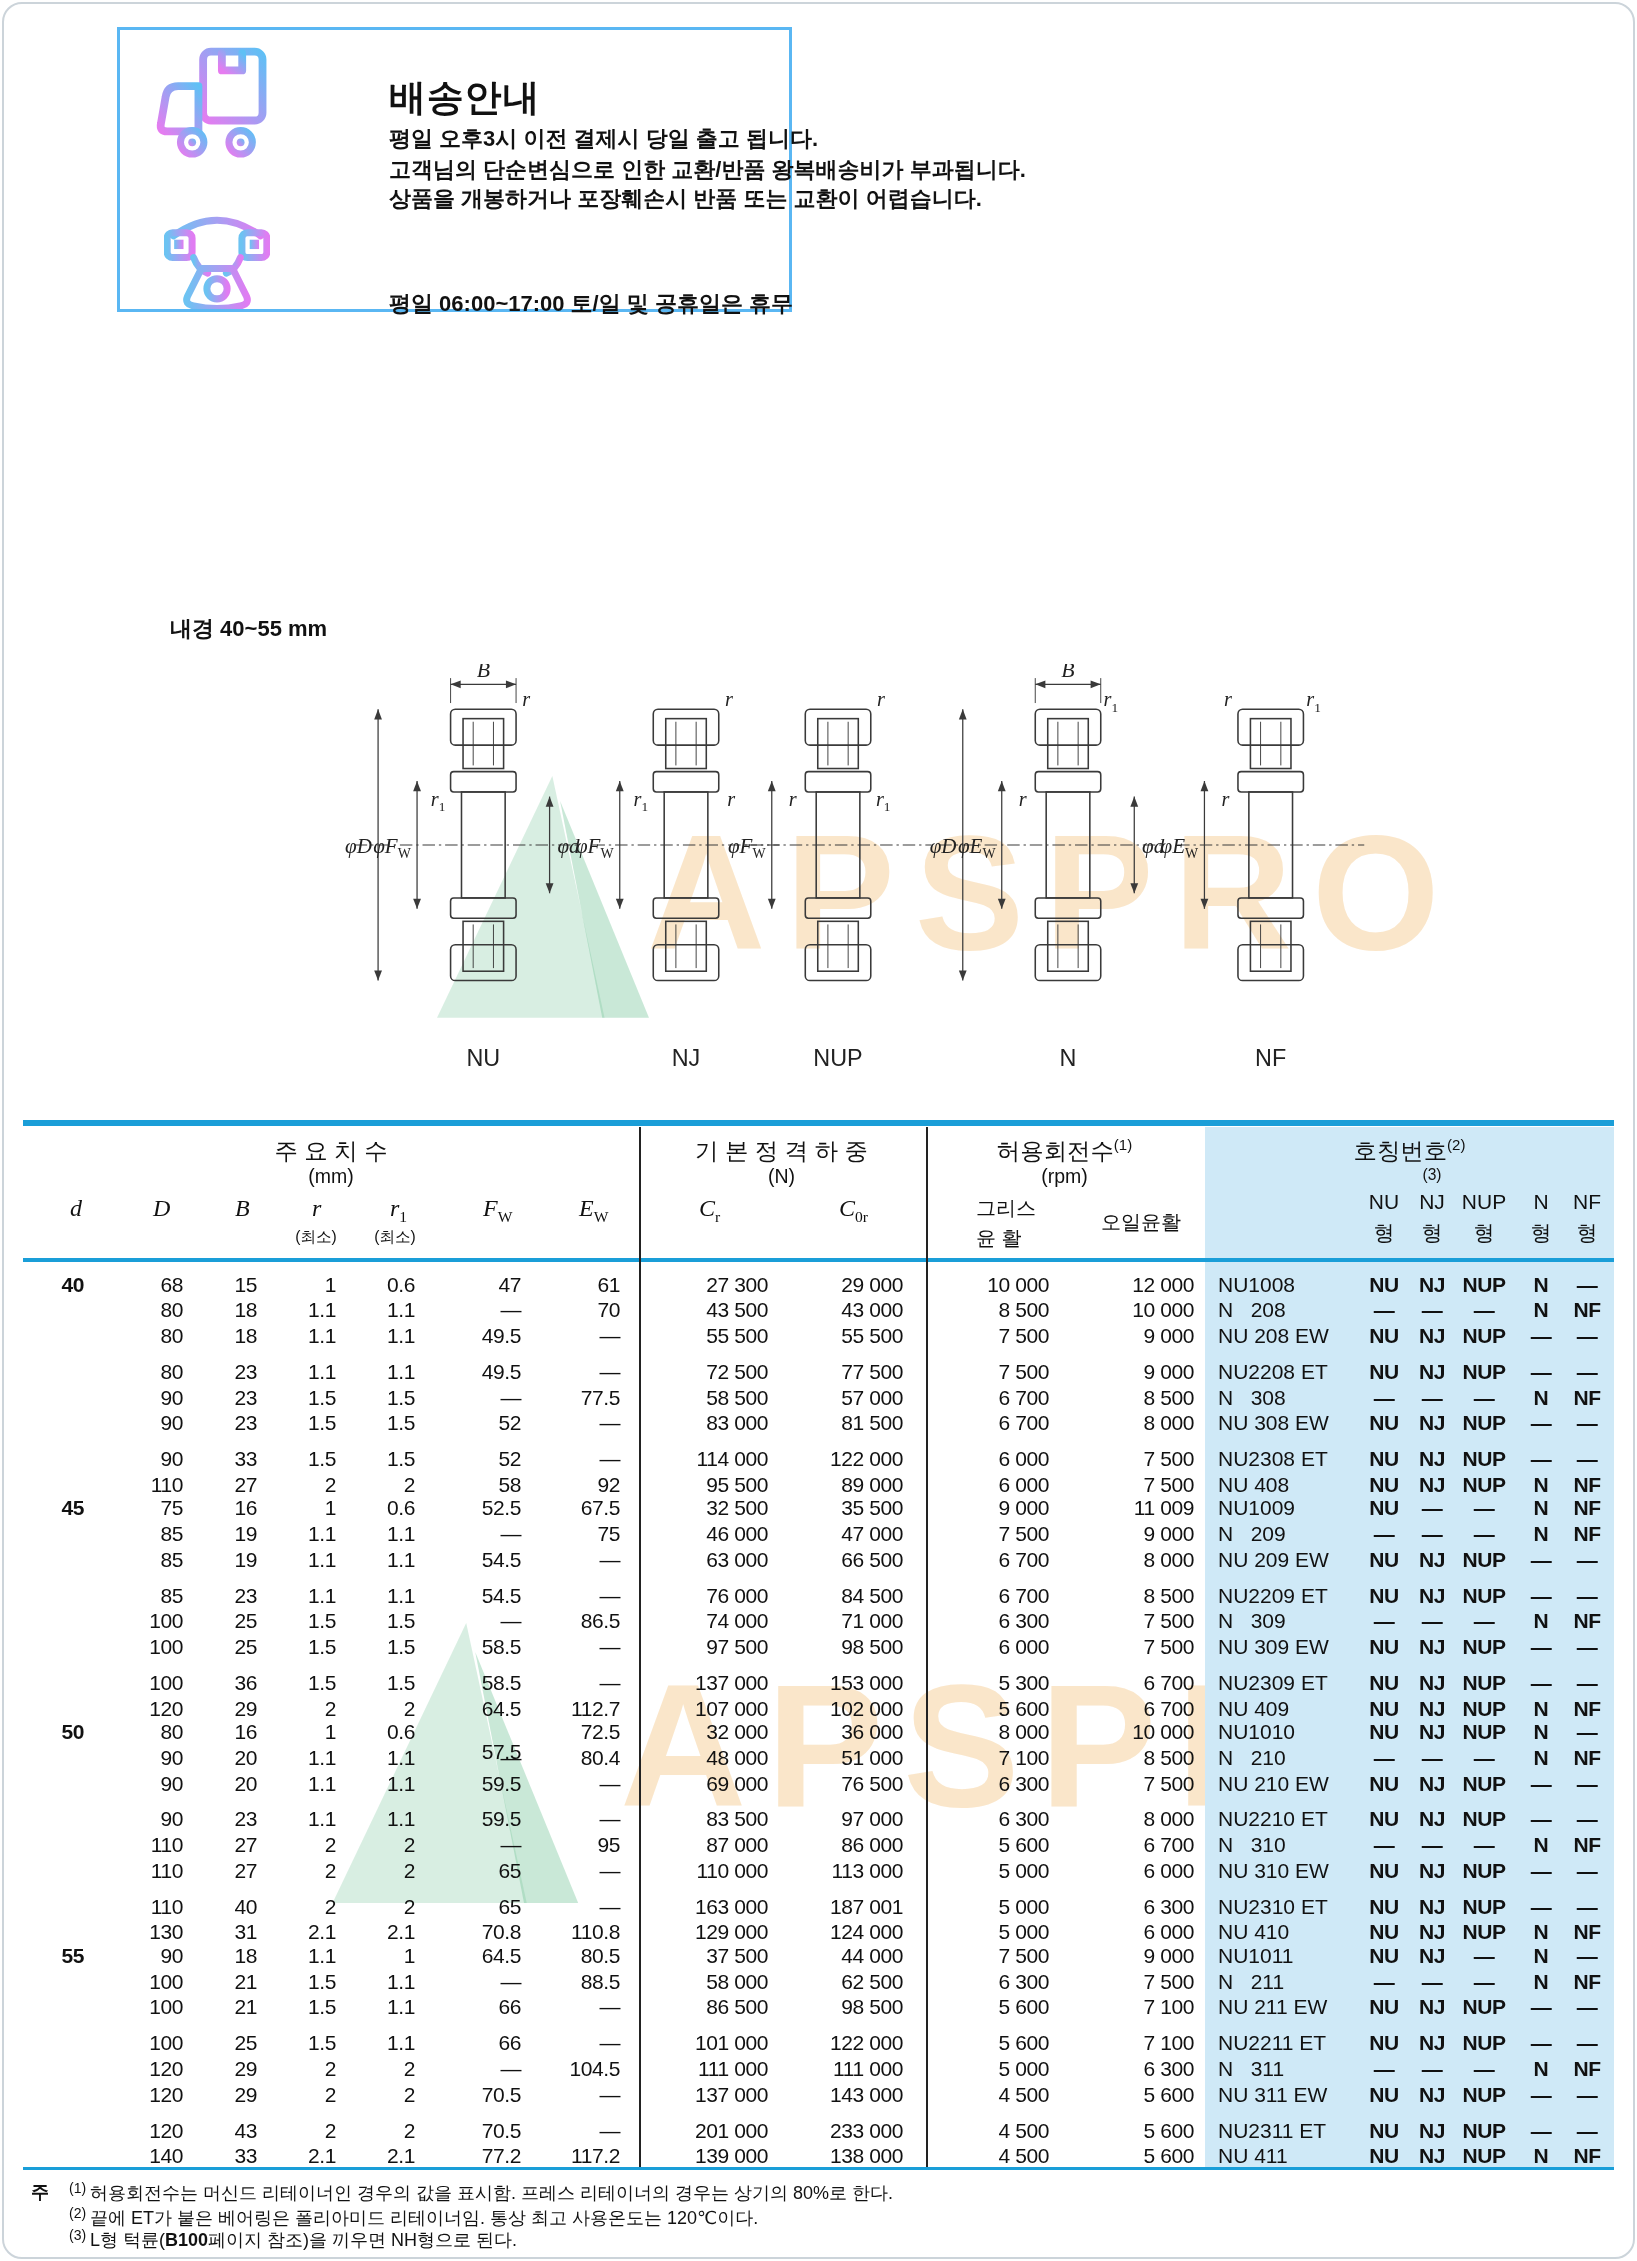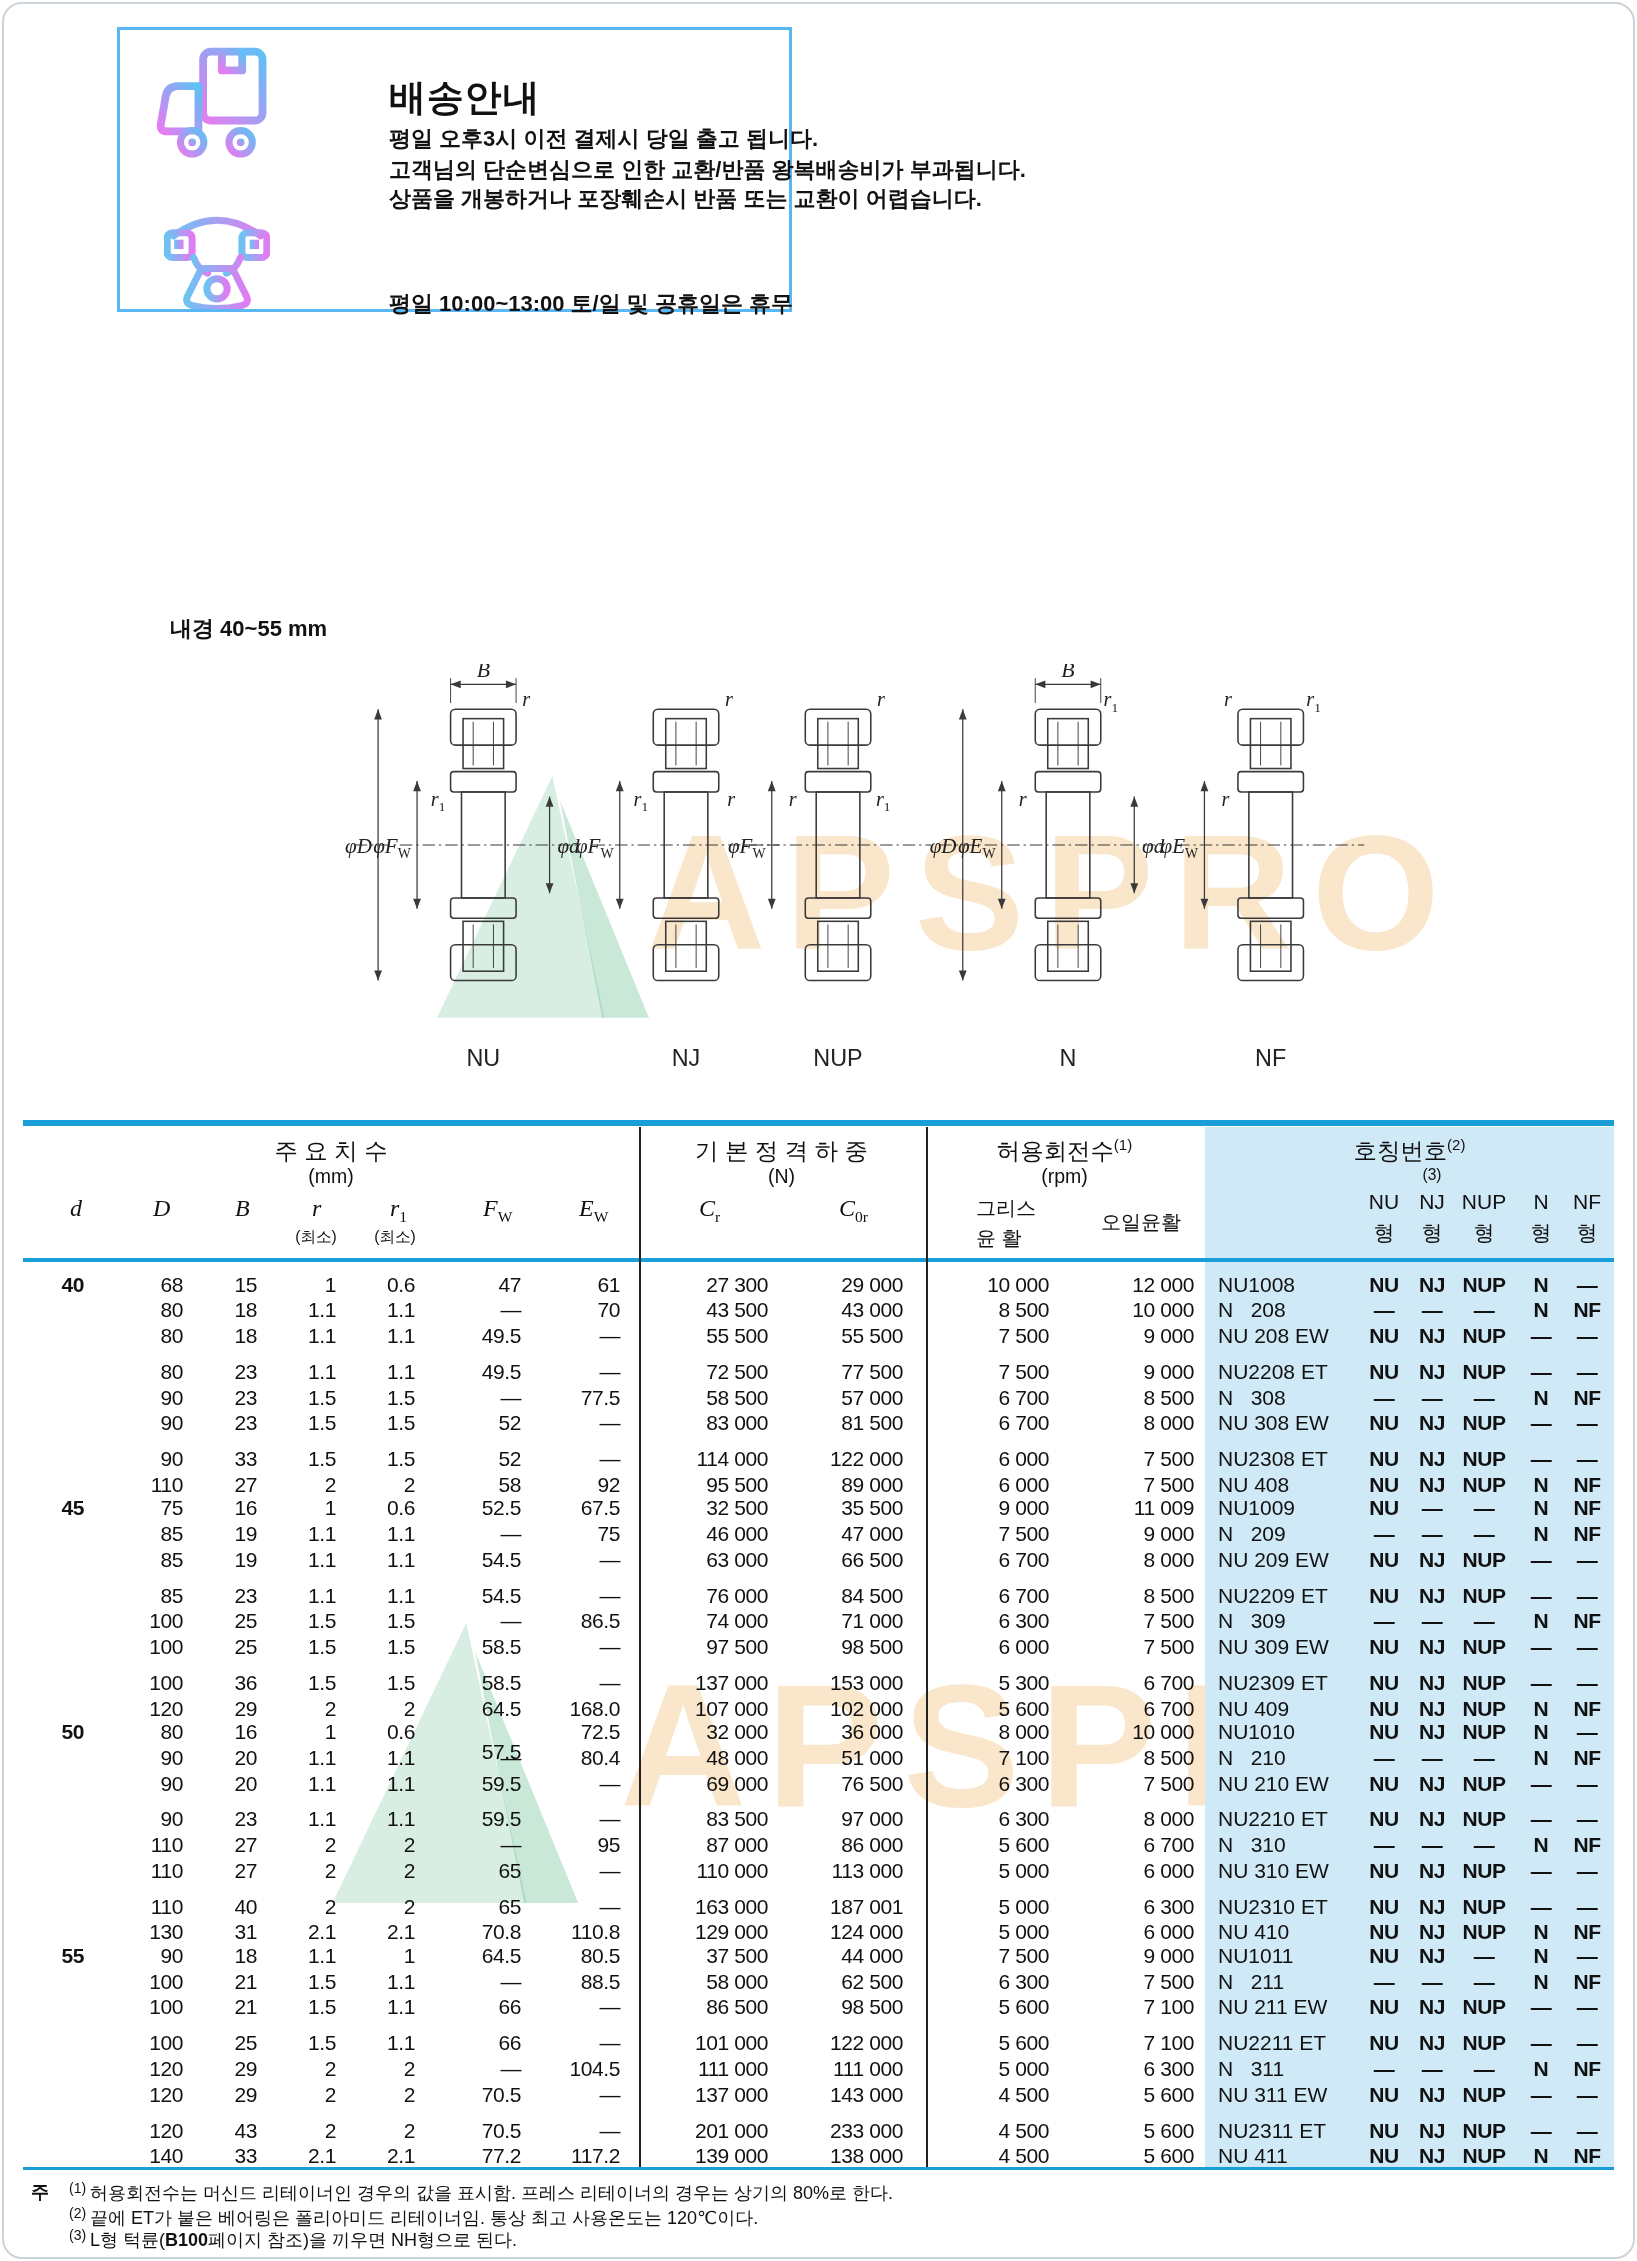--- a/index.html
+++ b/index.html
@@ -97,21 +97,21 @@
       <rect x="4" y="24" width="32" height="32" rx="7"></rect>
       <rect x="100" y="24" width="32" height="32" rx="7"></rect>
       <path d="M38,56 q6,16 18,20"></path>
       <path d="M98,56 q-6,16 -18,20"></path>
       <path d="M48,70 h40 l18,36 q4,10 -8,12 q-30,7 -60,0 q-12,-2 -8,-12 z"></path>
       <circle cx="68" cy="96" r="13"></circle>
     </g>
     <rect x="13" y="33" width="12" height="12" fill="url(#g2)"></rect>
     <rect x="110" y="33" width="12" height="12" fill="url(#g2)"></rect>
   </svg>
-  <div class="nb-hours">평일 10:00~13:00 토/일 및 공휴일은 휴무</div>
+  <div class="nb-hours">평일 06:00~17:00 토/일 및 공휴일은 휴무</div>
 </div>
 
 <div class="sec-label">내경  40~55 mm</div>
 
 <svg class="wm-tri" style="left:437px;top:768px" width="226" height="250" viewBox="0 0 290 320">
   <polygon points="0,320 148,10 215,320" fill="rgba(104,190,144,.26)"></polygon>
   <polygon points="158,42 272,320 212,320" fill="rgba(104,190,144,.36)"></polygon>
 </svg>
 <div class="wm-text" style="left:647px;top:799px;font-size:164px">APSPRO</div>
 
@@ -538,21 +538,21 @@
 <div class="cell mark" style="left:1349px;top:1671px;width:70px">NU</div>
 <div class="cell mark" style="left:1397px;top:1671px;width:70px">NJ</div>
 <div class="cell mark" style="left:1449px;top:1671px;width:70px">NUP</div>
 <div class="cell mark" style="left:1506px;top:1671px;width:70px">—</div>
 <div class="cell mark" style="left:1552px;top:1671px;width:70px">—</div>
 <div class="cell num" style="left:74px;top:1697px;width:109px">120</div>
 <div class="cell num" style="left:156px;top:1697px;width:101px">29</div>
 <div class="cell num" style="left:235px;top:1697px;width:101px">2</div>
 <div class="cell num" style="left:314px;top:1697px;width:101px">2</div>
 <div class="cell num" style="left:404px;top:1697px;width:117px">64.5</div>
-<div class="cell num" style="left:503px;top:1697px;width:117px">168.0</div>
+<div class="cell num" style="left:503px;top:1697px;width:117px">112.7</div>
 <div class="cell num" style="left:620px;top:1697px;width:148px">107 000</div>
 <div class="cell num" style="left:755px;top:1697px;width:148px">102 000</div>
 <div class="cell num" style="left:901px;top:1697px;width:148px">5 600</div>
 <div class="cell num" style="left:1046px;top:1697px;width:148px">6 700</div>
 <div class="cell name" style="left:1218px;top:1697px;width:160px">NU 409</div>
 <div class="cell mark" style="left:1349px;top:1697px;width:70px">NU</div>
 <div class="cell mark" style="left:1397px;top:1697px;width:70px">NJ</div>
 <div class="cell mark" style="left:1449px;top:1697px;width:70px">NUP</div>
 <div class="cell mark" style="left:1506px;top:1697px;width:70px">N</div>
 <div class="cell mark" style="left:1552px;top:1697px;width:70px">NF</div>

